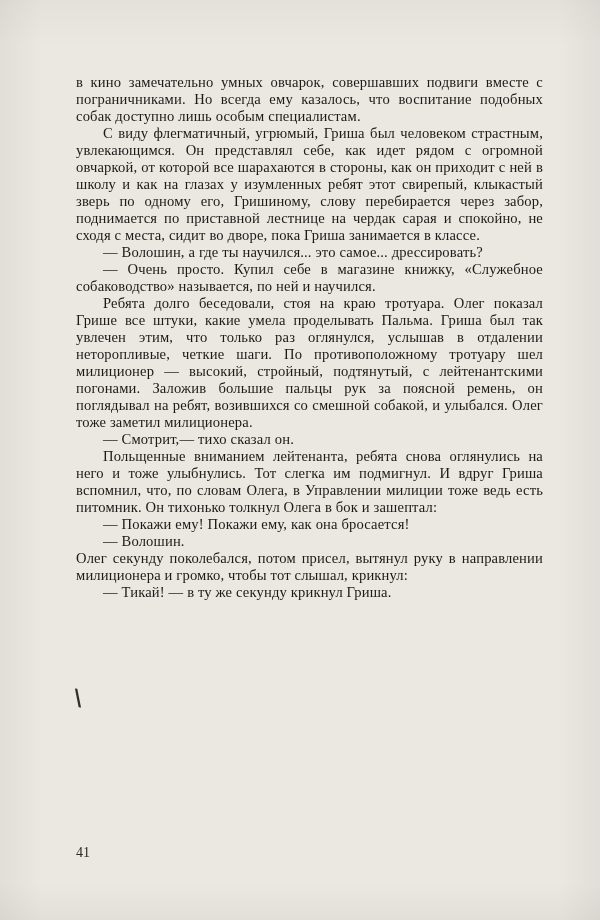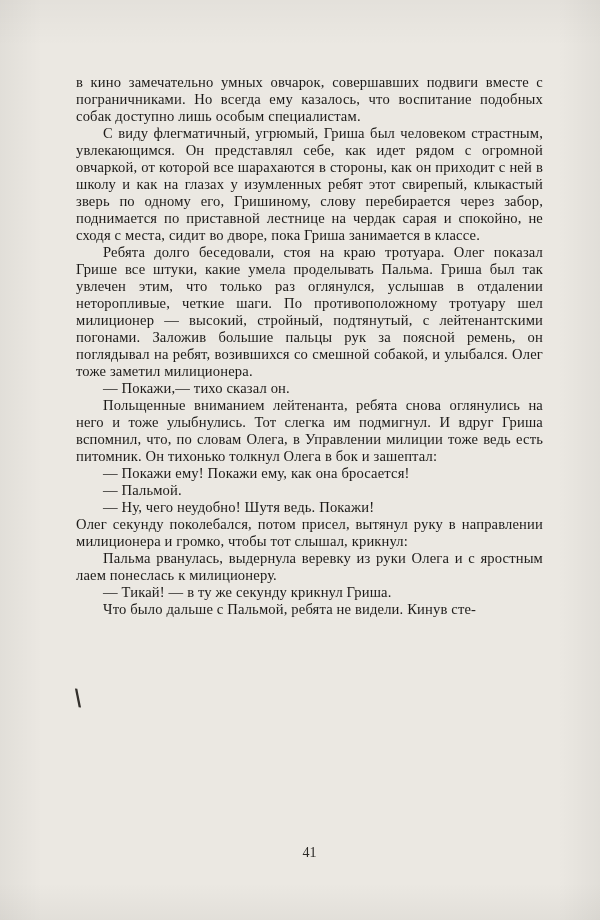--- a/index.html
+++ b/index.html
@@ -25,44 +25,43 @@
     font-size: 14.6px; line-height: 17px;
     letter-spacing: 0.15px;
     color: #1c1a18;
     text-align: justify;
     hyphens: auto;
   }
   .text-block p { margin: 0; text-indent: 27px; }
   .text-block p.noindent { text-indent: 0; }
   .page-number {
     position: absolute; top: 845px; left: 76px; width: 467px;
-    text-align: center;
+    text-align: left;
     font-family: "Liberation Serif", "DejaVu Serif", serif;
     font-size: 14px; color: #2a2825;
   }
   .margin-mark {
     position: absolute; left: 74px; top: 684px;
     font-family: "DejaVu Serif", serif;
     font-size: 22px; font-weight: bold; color: #33302c;
     transform: rotate(6deg);
   }
 </style>
 </head>
 <body>
 
 <div class="page">
   <div class="text-block" id="text-block">
       <p class="noindent">в кино замечательно умных овчарок, совершавших подвиги вместе с пограничниками. Но всегда ему казалось, что воспитание подобных собак доступно лишь особым специалистам.</p>
       <p>С виду флегматичный, угрюмый, Гриша был человеком страстным, увлекающимся. Он представлял себе, как идет рядом с огромной овчаркой, от которой все шарахаются в стороны, как он приходит с ней в школу и как на глазах у изумленных ребят этот свирепый, клыкастый зверь по одному его, Гришиному, слову перебирается через забор, поднимается по приставной лестнице на чердак сарая и спокойно, не сходя с места, сидит во дворе, пока Гриша занимается в классе.</p>
+      <p>— Волошин, а где ты научился... это самое... дрессировать?</p>
+      <p>— Очень просто. Купил себе в магазине книжку, «Служебное собаководство» называется, по ней и научился.</p>
       <p>Ребята долго беседовали, стоя на краю тротуара. Олег показал Грише все штуки, какие умела проделывать Пальма. Гриша был так увлечен этим, что только раз оглянулся, услышав в отдалении неторопливые, четкие шаги. По противоположному тротуару шел милиционер — высокий, стройный, подтянутый, с лейтенантскими погонами. Заложив большие пальцы рук за поясной ремень, он поглядывал на ребят, возившихся со смешной собакой, и улыбался. Олег тоже заметил милиционера.</p>
-      <p>— Покажи,— тихо сказал он.</p>
+      <p>— Смотрит,— тихо сказал он.</p>
       <p>Польщенные вниманием лейтенанта, ребята снова оглянулись на него и тоже улыбнулись. Тот слегка им подмигнул. И вдруг Гриша вспомнил, что, по словам Олега, в Управлении милиции тоже ведь есть питомник. Он тихонько толкнул Олега в бок и зашептал:</p>
       <p>— Покажи ему! Покажи ему, как она бросается!</p>
-      <p>— Пальмой.</p>
-      <p>— Ну, чего неудобно! Шутя ведь. Покажи!</p>
+      <p>— Волошин.</p>
       <p class="noindent">Олег секунду поколебался, потом присел, вытянул руку в направлении милиционера и громко, чтобы тот слышал, крикнул:</p>
-      <p>Пальма рванулась, выдернула веревку из руки Олега и с яростным лаем понеслась к милиционеру.</p>
       <p>— Тикай! — в ту же секунду крикнул Гриша.</p>
-      <p>Что было дальше с Пальмой, ребята не видели. Кинув сте-</p>
     </div>
   <div class="margin-mark">\</div>
   <div class="page-number">41</div>
 </div>
 
 </body></html>

